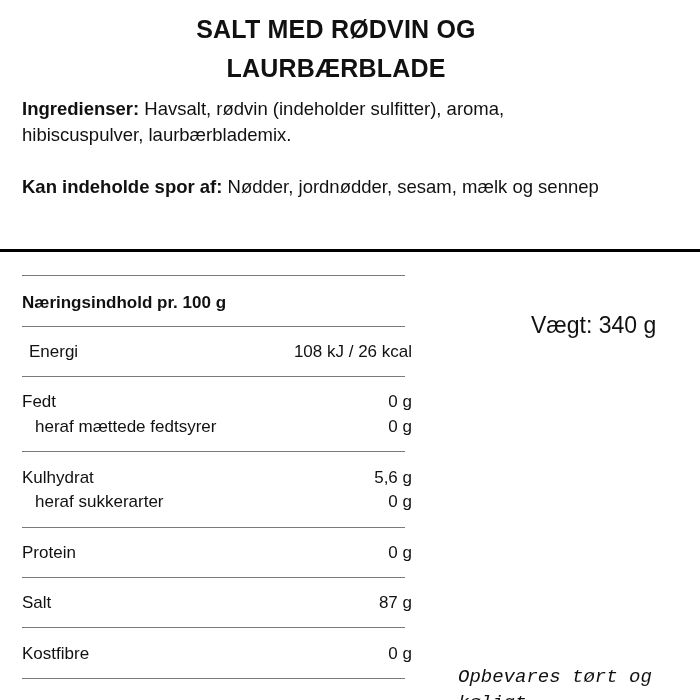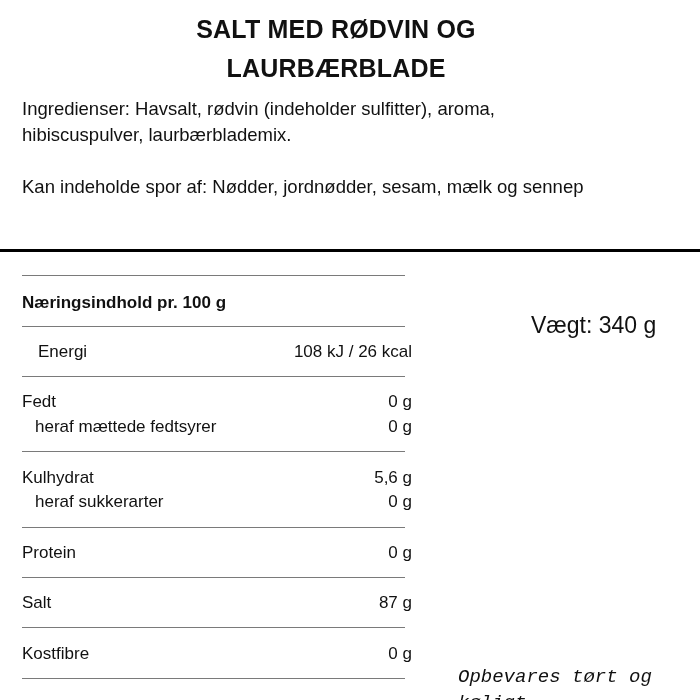--- a/index.html
+++ b/index.html
@@ -8,21 +8,21 @@
 
     .title {
       position: absolute; left: 0; top: 10px; width: 672px;
       text-align: center; font-family: "Liberation Sans", sans-serif;
       font-weight: bold; font-size: 25px; line-height: 39px; letter-spacing: 0.2px;
     }
     .para {
       position: absolute; left: 22px; width: 660px;
       font-family: "Liberation Sans", sans-serif; font-size: 18.5px; line-height: 26px;
     }
-    .para b { font-weight: normal; }
+    .para b { font-weight: bold; }
     #ingredients { top: 96px; }
     #allergens { top: 174px; }
 
     .thick-rule { position: absolute; left: 0; top: 249px; width: 700px; height: 3px; background: #000000; }
 
     .table { position: absolute; left: 22px; top: 275px; width: 390px; font-family: "Liberation Sans", sans-serif; font-size: 17px; }
     .hr { position: absolute; left: 0; width: 383px; height: 1px; background: #7a7a7a; }
     .cell { position: absolute; white-space: nowrap; line-height: 22px; }
     .cell.val { right: 0; text-align: left; }
     .cell.sub { left: 13px; }
@@ -48,21 +48,21 @@
   <b>Kan indeholde spor af:</b><span> Nødder, jordnødder, sesam, mælk og sennep</span>
 </div>
 
 <div class="thick-rule"></div>
 
 <div class="table">
   <div class="hr" style="top:0px"></div>
   <div class="cell table-head" style="left:0; top:17px">Næringsindhold pr. 100 g</div>
   <div class="hr" style="top:51px"></div>
 
-  <div class="cell" style="left:16px; top:66px">Energi</div>
+  <div class="cell" style="left:7px; top:66px">Energi</div>
   <div class="cell val" style="top:66px">108 kJ / 26 kcal</div>
   <div class="hr" style="top:101px"></div>
 
   <div class="cell" style="left:0; top:116px">Fedt</div>
   <div class="cell val" style="top:116px">0 g</div>
   <div class="cell sub" style="top:141px">heraf mættede fedtsyrer</div>
   <div class="cell val" style="top:141px">0 g</div>
   <div class="hr" style="top:176px"></div>
 
   <div class="cell" style="left:0; top:192px">Kulhydrat</div>

